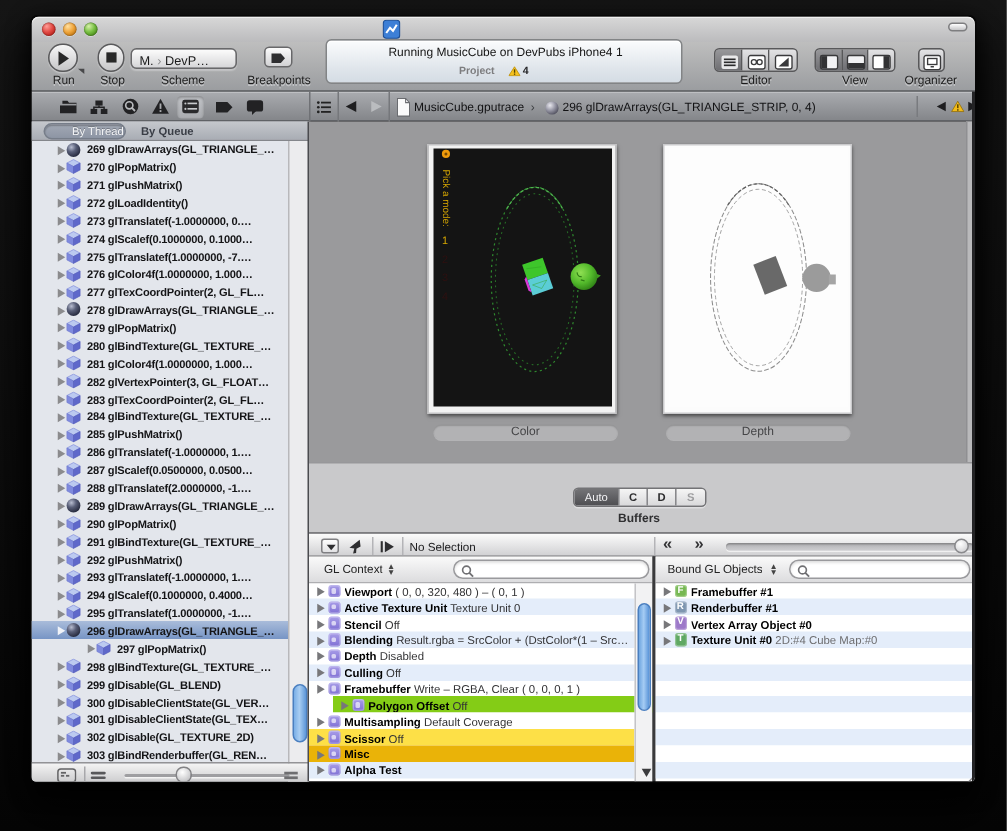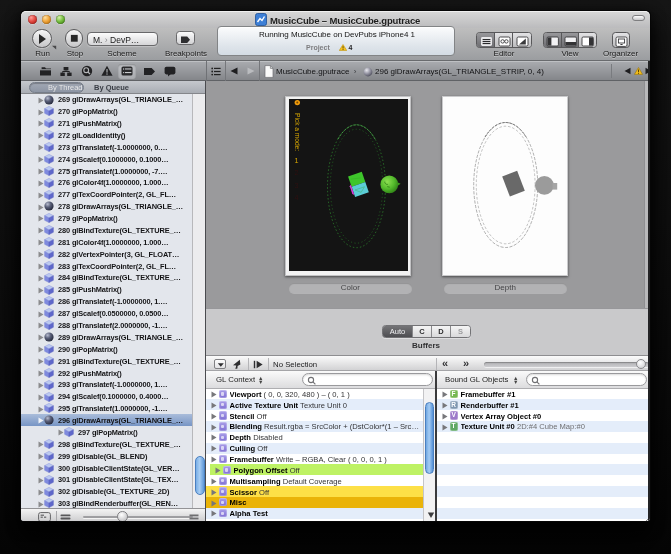--- a/index.html
+++ b/index.html
@@ -13,21 +13,20 @@
 </style></head><body>
 <div class="win">
 <div class="abs" style="left:0;top:0;width:629px;height:17px;background:linear-gradient(#d8d8d8,#bbbbbd);border-radius:5px 5px 0 0;box-shadow:inset 0 1px 0 #efefef;">
  <div class="abs" style="left:6.5px;top:3.8px;width:9.2px;height:9.2px;border-radius:50%;background:radial-gradient(circle at 35% 28%,#ff9d97 0%,#e24b44 45%,#ab1712 90%);box-shadow:inset 0 0 1px rgba(60,0,0,.9),0 0.5px 0 rgba(255,255,255,.5);"></div>
  <div class="abs" style="left:20.6px;top:3.8px;width:9.2px;height:9.2px;border-radius:50%;background:radial-gradient(circle at 35% 28%,#ffe0a0 0%,#f0a63c 45%,#b26a09 90%);box-shadow:inset 0 0 1px rgba(80,40,0,.9),0 0.5px 0 rgba(255,255,255,.5);"></div>
  <div class="abs" style="left:35.2px;top:3.8px;width:9.2px;height:9.2px;border-radius:50%;background:radial-gradient(circle at 35% 28%,#d6f0a8 0%,#78c043 45%,#3d7d0e 90%);box-shadow:inset 0 0 1px rgba(20,50,0,.9),0 0.5px 0 rgba(255,255,255,.5);"></div>
  <svg class="abs" style="left:234px;top:2px" width="12" height="13" viewBox="0 0 12 13">
    <rect x="0.5" y="0.5" width="11" height="12" rx="2" fill="#3d7fd6" stroke="#1d4f96" stroke-width="0.8"></rect>
    <polyline points="2.5,9 5,5.5 7,7.5 9.5,3.5" fill="none" stroke="#fff" stroke-width="1.4"></polyline>
  </svg>
- <div class="abs nowrap" style="left:249px;top:3.5px;width:240px;font-size:9.5px;font-weight:bold;letter-spacing:-0.15px;color:#1d1d1d;text-shadow:0 1px 0 rgba(255,255,255,.45);">MusicCube – MusicCube.gputrace</div>
  <div class="abs" style="left:611px;top:3.6px;width:13px;height:6.4px;border-radius:3.2px;background:linear-gradient(#fefefe,#c6c6c8);border:1px solid #7e7e80;"></div>
 </div>
 <div class="abs" style="left:0;top:17px;width:629px;height:33px;background:linear-gradient(#bebebe,#9b9da0);border-bottom:1px solid #696b6e;">
 <div class="abs" style="left:11px;top:0.8px;width:19.6px;height:19.6px;border-radius:50%;background:linear-gradient(#f7f7f7,#c6c6c8);border:1.3px solid #5a5a5c;box-shadow:0 1px 1px rgba(255,255,255,.35);">
   <svg width="18" height="18" style="position:absolute;left:0;top:0">
           <polygon points="6,4.1 13,9 6,13.9" fill="#282828"></polygon>
         </svg>
 </div>
 <svg class="abs" style="left:29.5px;top:16.5px" width="6" height="5">
         <polygon points="1,0.8 5.2,0.8 5.2,4.4" fill="#48484a"></polygon>
@@ -785,21 +784,21 @@
 </div>
 <div class="abs nowrap" style="left:0;top:82.60px;width:217px;height:10.85px;background:#ffffff;">
 <svg class="ic" style="left:4.5px;top:2.6px" width="6" height="7">
           <polygon points="0.5,0.5 5.5,3.5 0.5,6.5" fill="#77777a"></polygon>
         </svg>
 <div class="ic" style="left:12.5px;top:1.3px;width:8.2px;height:8.2px;border-radius:2px;background:linear-gradient(#a99ee8,#7f70d4);box-shadow:inset 0 0 0 1px rgba(255,255,255,.25);">
           <div style="position:absolute;left:2.4px;top:2.4px;width:3.4px;height:3.4px;border-radius:1px;background:rgba(255,255,255,.65);"></div>
         </div>
 <div class="abs nowrap" style="left:23.5px;top:1.4px;width:192px;font-size:7.6px;color:#333335;"><b style="color:#000;">Framebuffer</b> Write – RGBA, Clear ( 0, 0, 0, 1 )</div>
 </div>
-<div class="abs nowrap" style="left:4px;top:93.45px;width:217px;height:10.85px;background:#bef264;padding-left:13px;">
+<div class="abs nowrap" style="left:16px;top:93.45px;width:217px;height:10.85px;background:#84cc16;padding-left:13px;">
 <svg class="ic" style="left:4.5px;top:2.6px" width="6" height="7">
           <polygon points="0.5,0.5 5.5,3.5 0.5,6.5" fill="#77777a"></polygon>
         </svg>
 <div class="ic" style="left:12.5px;top:1.3px;width:8.2px;height:8.2px;border-radius:2px;background:linear-gradient(#a99ee8,#7f70d4);box-shadow:inset 0 0 0 1px rgba(255,255,255,.25);">
           <div style="position:absolute;left:2.4px;top:2.4px;width:3.4px;height:3.4px;border-radius:1px;background:rgba(255,255,255,.65);"></div>
         </div>
 <div class="abs nowrap" style="left:23.5px;top:1.4px;width:192px;font-size:7.6px;color:#333335;"><b style="color:#000;">Polygon Offset</b> Off</div>
 </div>
 <div class="abs nowrap" style="left:0;top:104.30px;width:217px;height:10.85px;background:#ffffff;">
 <svg class="ic" style="left:4.5px;top:2.6px" width="6" height="7">

